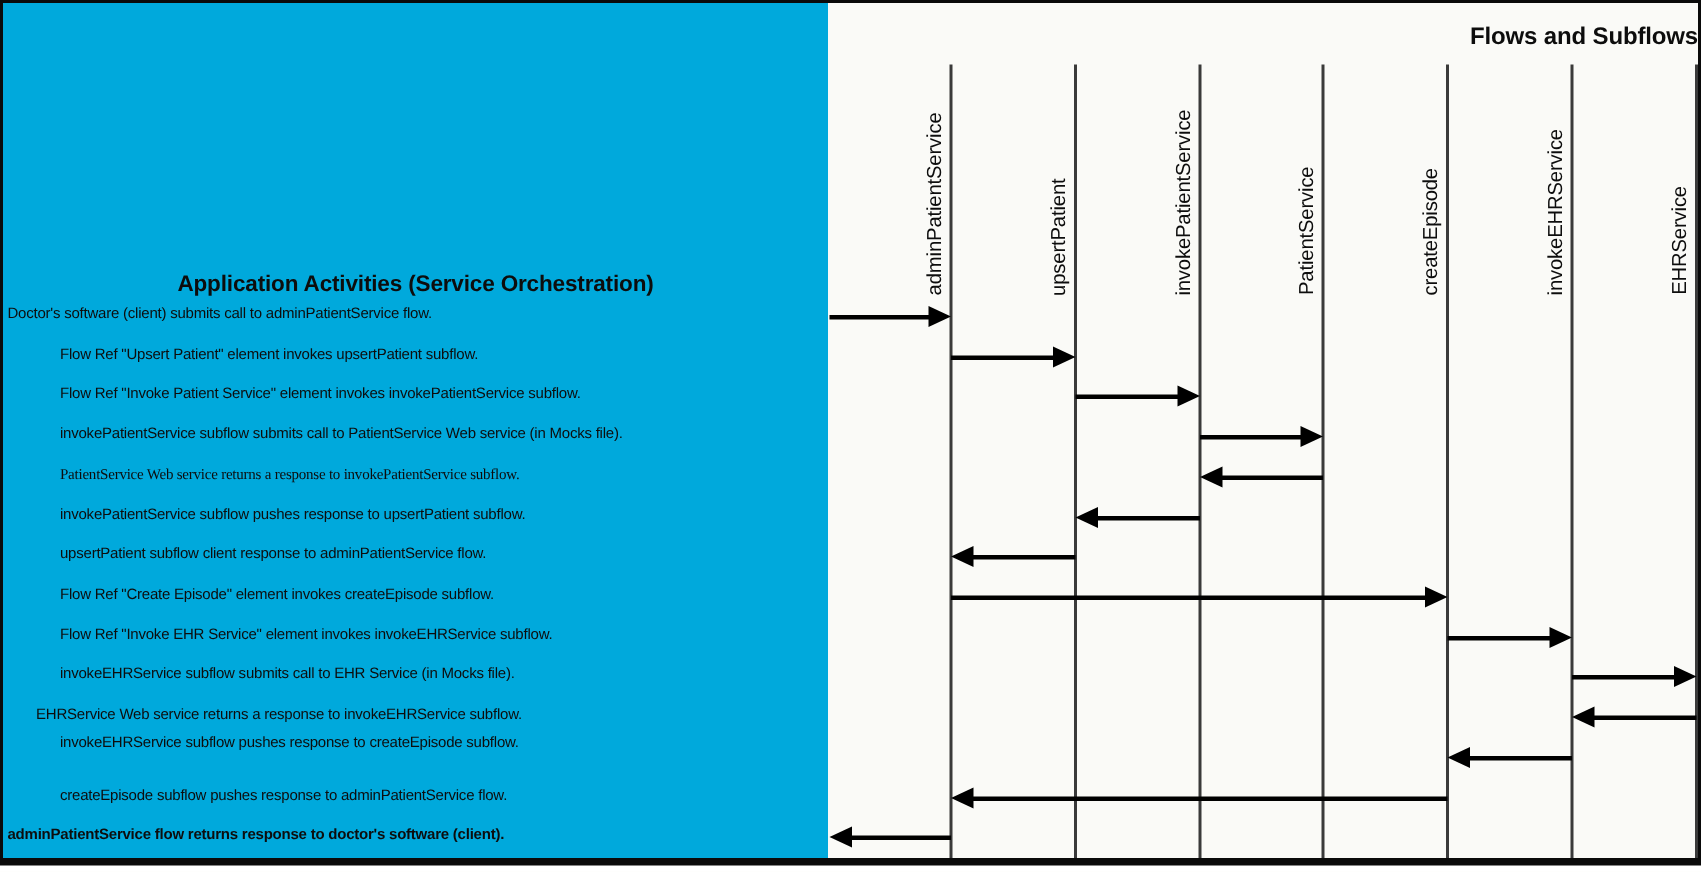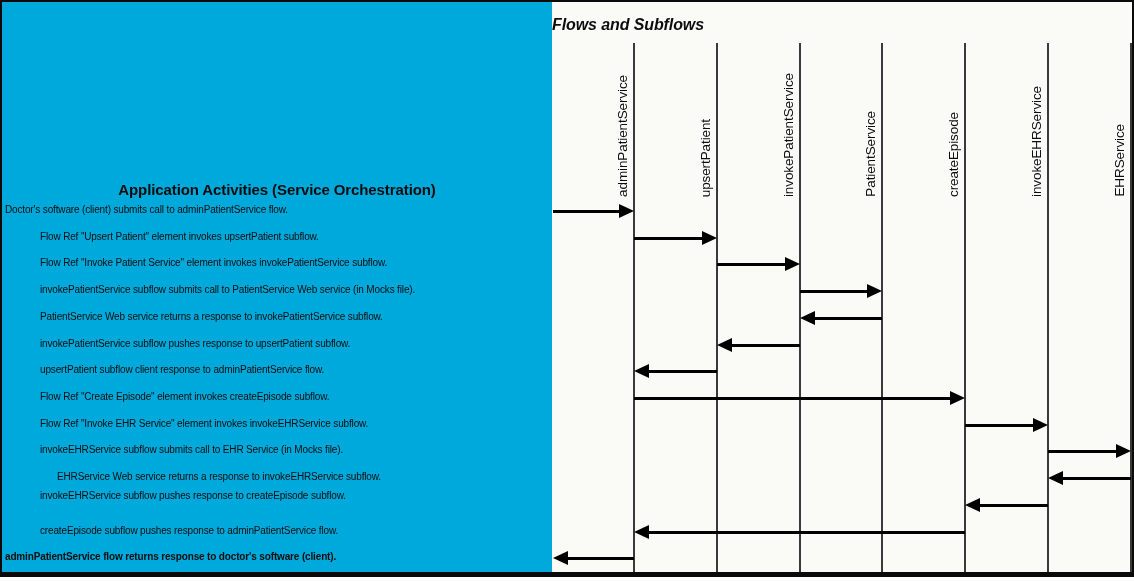--- a/index.html
+++ b/index.html
@@ -28,22 +28,22 @@
     text-align: center; font-weight: bold; font-size: 15px;
     z-index: 2; letter-spacing: -0.1px;
   }
   .diagram {
     position: absolute; left:552px; top:2px; width:580px; height:570px;
     background: var(--diagram-bg, #FAFAF7);
     z-index: 0;
   }
   .diagram-title {
     position: absolute; left:552px; top:16px; width:580px;
-    text-align: left; font-weight: bold; font-size: 16px;
-    z-index: 2; letter-spacing: -0.1px; font-style: italic;
+    text-align: right; font-weight: bold; font-size: 16px;
+    z-index: 2; letter-spacing: -0.1px;
   }
   .lifeline {
     position: absolute; top:43px; width:2px; height:529px;
     background: var(--lifeline, #3a3a3a);
     z-index: 1;
   }
   .lifeline-label {
     position: absolute; bottom: 384px;
     writing-mode: vertical-rl;
     transform: rotate(180deg);
@@ -94,27 +94,27 @@
       <div class="lifeline" style="left: 1047px;"></div>
       <div class="lifeline-label" style="left: 1027px;">invokeEHRService</div>
       <div class="lifeline" style="left: 1130px;"></div>
       <div class="lifeline-label" style="left: 1110px;">EHRService</div>
     </div>
   <div id="rows">
       <div class="activity-row" style="left: 5px; top: 202px;">Doctor's software (client) submits call to adminPatientService flow.</div>
       <div class="activity-row" style="left: 40px; top: 229px;">Flow Ref "Upsert Patient" element invokes upsertPatient subflow.</div>
       <div class="activity-row" style="left: 40px; top: 255px;">Flow Ref "Invoke Patient Service" element invokes invokePatientService subflow.</div>
       <div class="activity-row" style="left: 40px; top: 282px;">invokePatientService subflow submits call to PatientService Web service (in Mocks file).</div>
-      <div class="activity-row" style="left: 40px; top: 309px;">PatientService Web service returns a response to invokePatientService subflow.</div>
+      <div class="activity-row" style="left: 40px; top: 309px; font-family: Liberation Serif, serif;">PatientService Web service returns a response to invokePatientService subflow.</div>
       <div class="activity-row" style="left: 40px; top: 336px;">invokePatientService subflow pushes response to upsertPatient subflow.</div>
       <div class="activity-row" style="left: 40px; top: 362px;">upsertPatient subflow client response to adminPatientService flow.</div>
       <div class="activity-row" style="left: 40px; top: 389px;">Flow Ref "Create Episode" element invokes createEpisode subflow.</div>
       <div class="activity-row" style="left: 40px; top: 416px;">Flow Ref "Invoke EHR Service" element invokes invokeEHRService subflow.</div>
       <div class="activity-row" style="left: 40px; top: 442px;">invokeEHRService subflow submits call to EHR Service (in Mocks file).</div>
-      <div class="activity-row" style="left: 57px; top: 469px;">EHRService Web service returns a response to invokeEHRService subflow.</div>
+      <div class="activity-row" style="left: 24px; top: 469px;">EHRService Web service returns a response to invokeEHRService subflow.</div>
       <div class="activity-row" style="left: 40px; top: 488px;">invokeEHRService subflow pushes response to createEpisode subflow.</div>
       <div class="activity-row" style="left: 40px; top: 523px;">createEpisode subflow pushes response to adminPatientService flow.</div>
       <div class="activity-row" style="left: 5px; top: 549px; font-weight: bold;">adminPatientService flow returns response to doctor's software (client).</div>
     </div>
   <div id="arrows">
       <div class="flow-arrow" style="left: 553px; top: 204px; width: 81px;">
         <div class="shaft" style="left: 0px; width: 68px;"></div>
         <div class="head-right"></div>
       </div>
       <div class="flow-arrow" style="left: 634px; top: 231px; width: 83px;">

